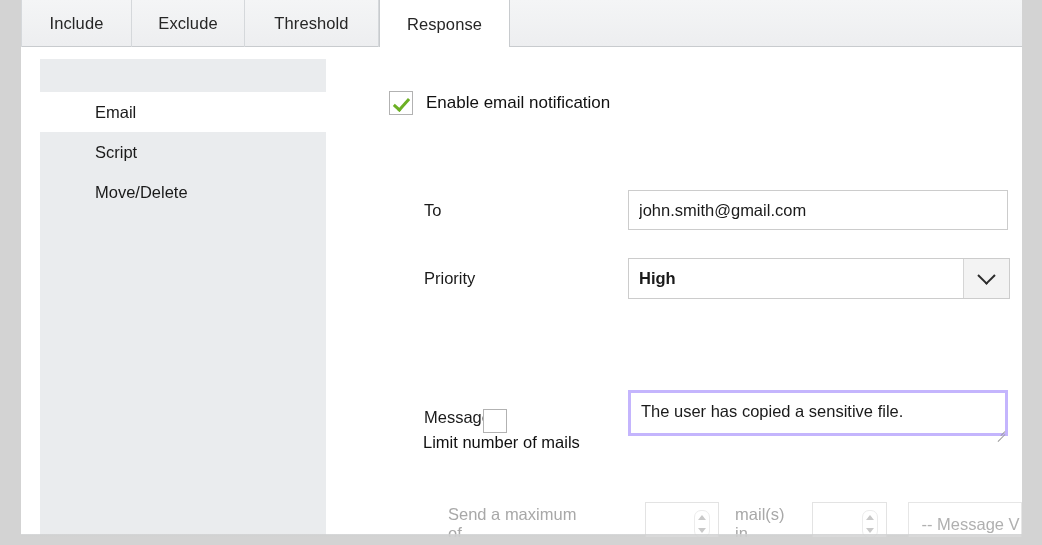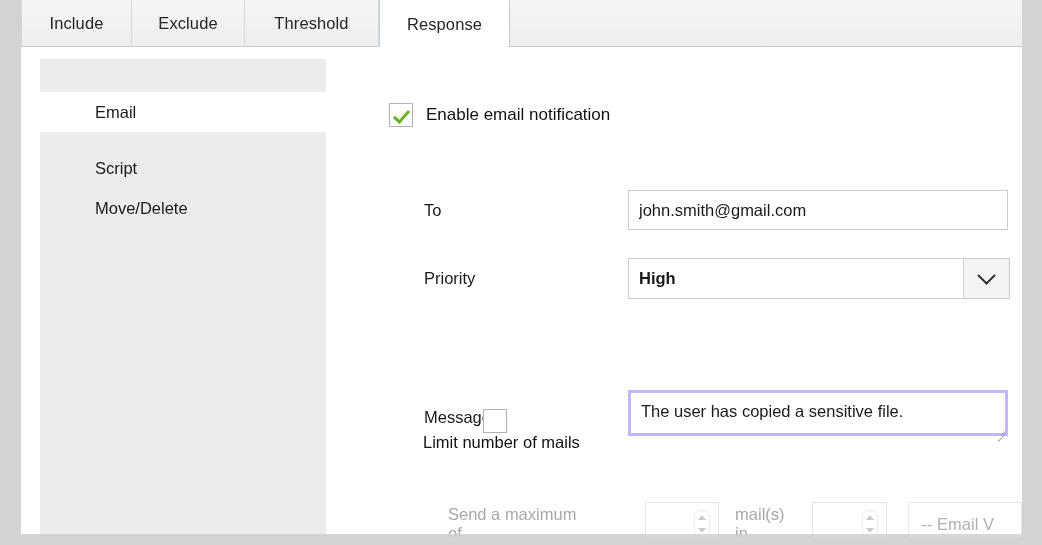--- a/index.html
+++ b/index.html
@@ -115,38 +115,38 @@
     padding-left: 55px;
     box-sizing: border-box;
     cursor: pointer;
     user-select: none;
   }
   .side-item.selected {
     background: #ffffff;
     width: 307px;
   }
   .side-item.s0 { margin-top: 33px; }
-  .side-item.s1 { margin-top: 16px; }
+  .side-item.s1 { margin-top: 0px; }
   .side-item.s2 { margin-top: 0px; }
 
   
   .form {
     position: absolute;
     left: 368px;
     top: 0px;
     width: 633px;
     height: 488px;
   }
 
   .checkrow {
     position: absolute;
     display: flex;
     align-items: center;
   }
-  .checkrow.enable { left: 0px; top: 56px; text-align: center; }
+  .checkrow.enable { left: 0px; top: 44px; text-align: center; }
   .checkrow.limit  { left: 21px; top: 362px; flex-direction: column; }
 
   .checkbox {
     width: 24px;
     height: 24px;
     border: 1px solid #b2b2b2;
     background: #ffffff;
     box-sizing: border-box;
     position: relative;
     cursor: pointer;
@@ -439,21 +439,21 @@
           </span>
         </div>
         <span class="dlabel mid">mail(s) in</span>
         <div class="spinner">
           <span class="spin-arrows">
             <span class="a up"></span>
             <span class="a down"></span>
           </span>
         </div>
         <div class="selectdisabled">
-          <span>-- Email V</span>
+          <span>-- Message V</span>
         </div>
       </div>
 
     </div>
   </div>
 
   <div class="card-shadow"></div>
   <div class="right-gutter"></div>
   <div class="bottom-gutter"></div>
 

